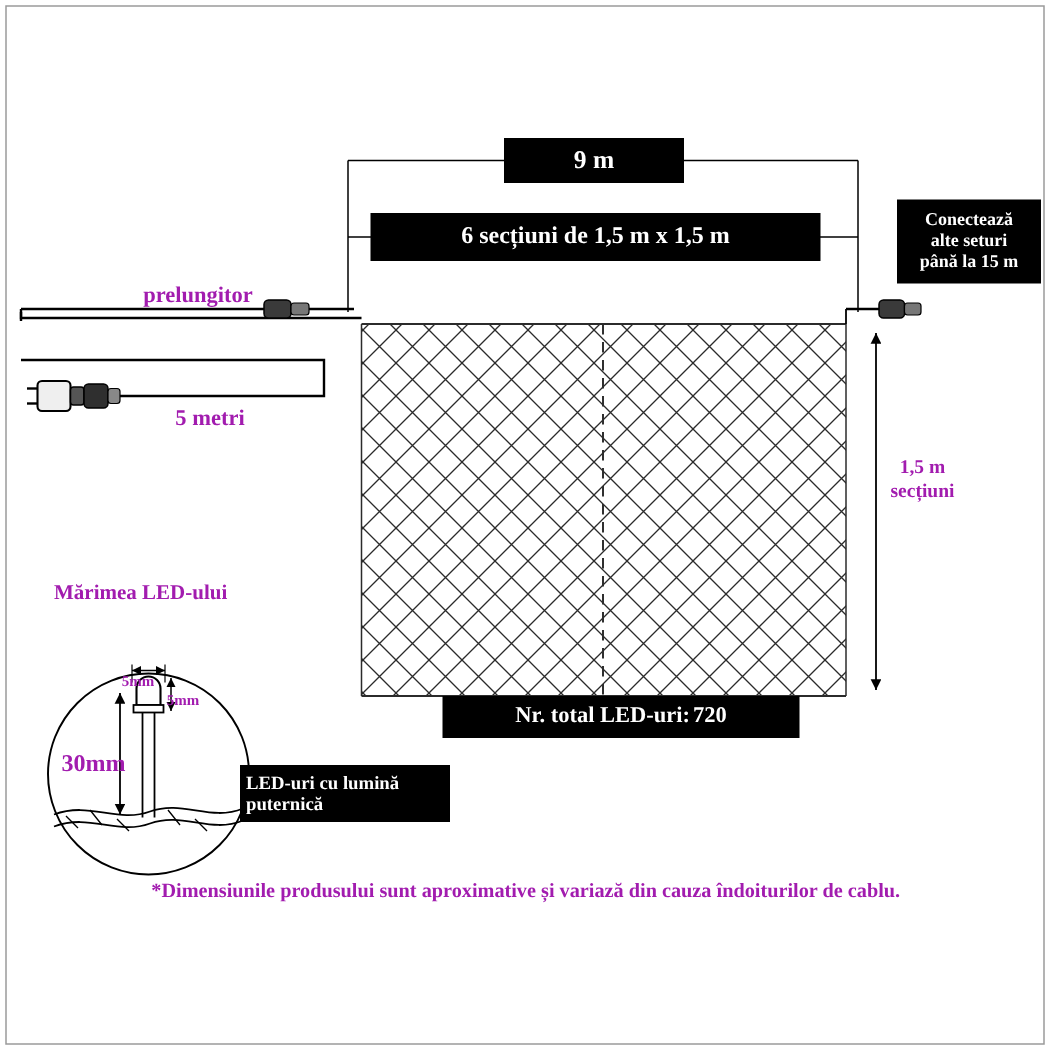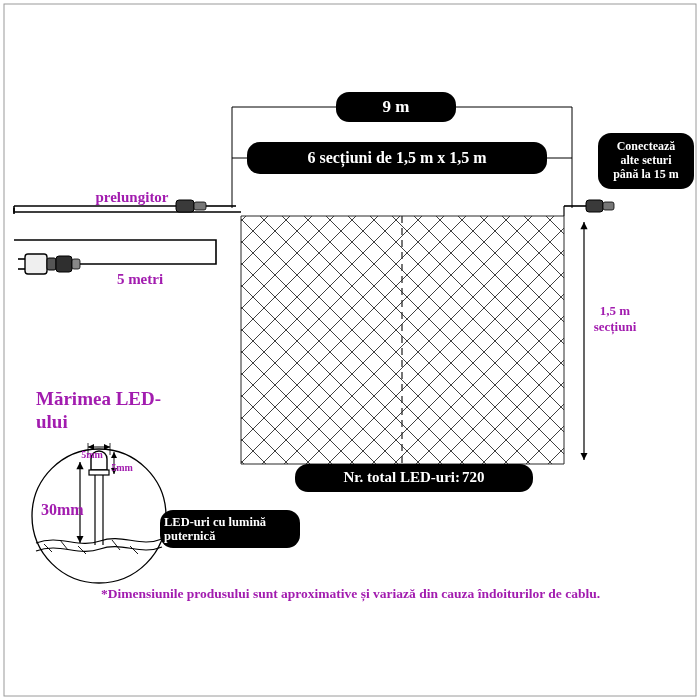--- a/index.html
+++ b/index.html
@@ -32,21 +32,20 @@
   .label-box {
     position: absolute;
     background: #000000;
     color: #ffffff;
     display: flex;
     align-items: center;
     justify-content: center;
     text-align: center;
     line-height: 1.15;
     box-sizing: border-box;
-    border-radius: 13px;
   }
   .plain-label {
     position: absolute;
     color: #a21caf;
     background: transparent;
     text-align: center;
     line-height: 1.2;
   }
   #lbl-9m {
     left: 336px; top: 92px; width: 120px; height: 30px;
@@ -77,21 +76,21 @@
   #lbl-5metri {
     left: 95px; top: 270px; width: 90px; height: 20px;
     font-size: 15px; font-weight: bold;
   }
   #lbl-height {
     left: 587px; top: 303px; width: 56px; height: 40px;
     font-size: 13px; font-weight: bold; line-height: 1.25;
   }
   #lbl-ledsize {
     left: 36px; top: 388px; width: 150px; height: 20px;
-    font-size: 19px; font-weight: bold; text-align: left;
+    font-size: 14px; font-weight: bold; text-align: left;
   }
   #lbl-5mm-top {
     left: 74px; top: 449px; width: 36px; height: 14px;
     font-size: 10px; font-weight: bold;
   }
   #lbl-5mm-side {
     left: 104px; top: 462px; width: 36px; height: 14px;
     font-size: 10px; font-weight: bold;
   }
   #lbl-30mm {

